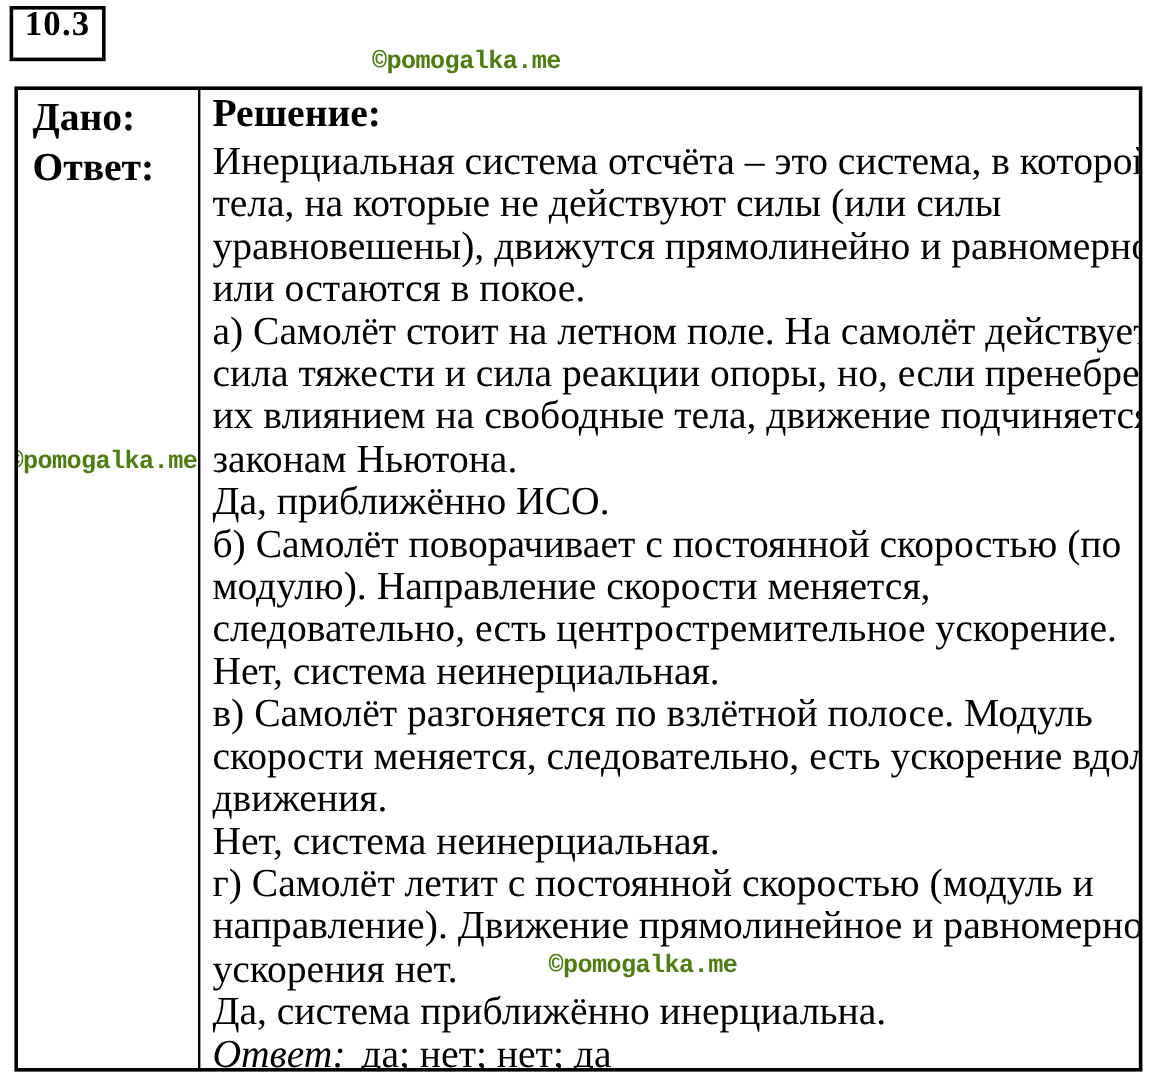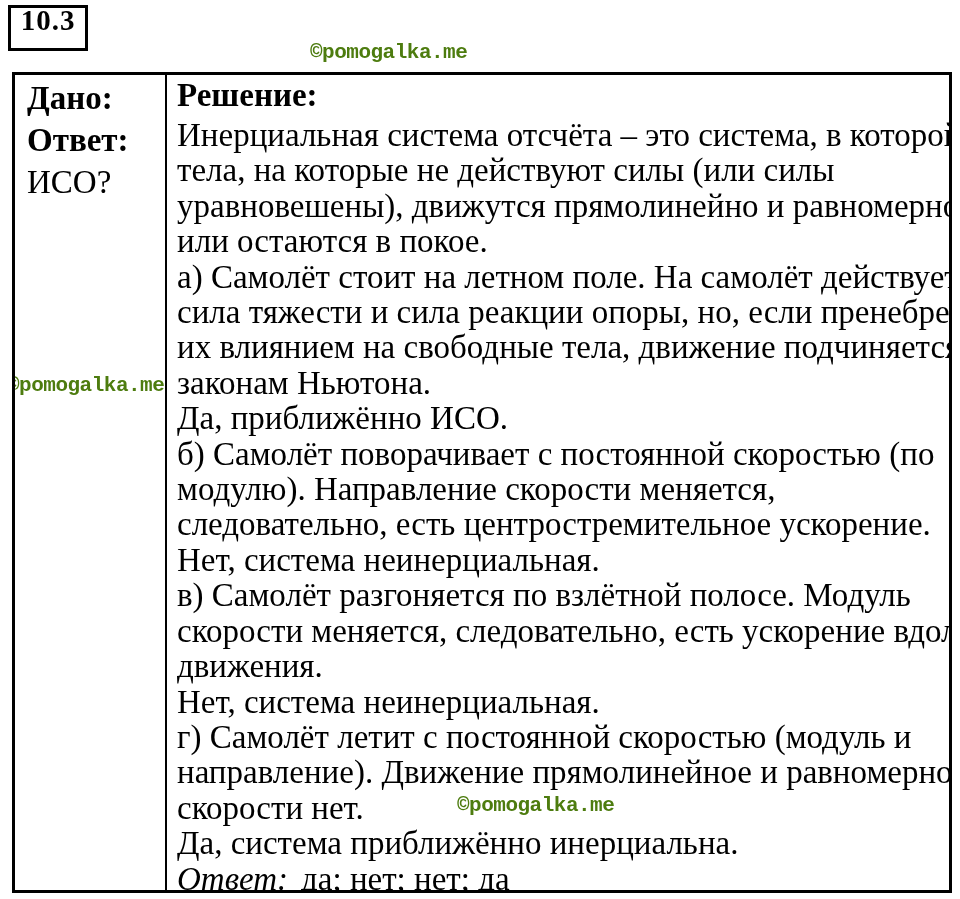--- a/index.html
+++ b/index.html
@@ -55,21 +55,20 @@
   <span>10.3</span>
 </div>
 
 <div class="wm wm-top">©pomogalka.me</div>
 
 <div class="solution-table">
 
   <div class="cell-left">
     <div class="bold">Дано:</div>
     <div class="bold">Ответ:</div>
-    <div>ИСО?</div>
     <div class="wm wm-left">©pomogalka.me</div>
   </div>
 
   <div class="cell-right">
     <div class="sol-heading">Решение:</div>
 
     <div>
         <div class="sol-line">Инерциальная система отсчёта – это система, в которой</div>
         <div class="sol-line">тела, на которые не действуют силы (или силы</div>
         <div class="sol-line">уравновешены), движутся прямолинейно и равномерно</div>
@@ -85,21 +84,21 @@
         <div class="sol-line">Нет, система неинерциальная.</div>
         <div class="sol-line">в) Самолёт разгоняется по взлётной полосе. Модуль</div>
         <div class="sol-line">скорости меняется, следовательно, есть ускорение вдоль</div>
         <div class="sol-line">движения.</div>
         <div class="sol-line">Нет, система неинерциальная.</div>
         <div class="sol-line">г) Самолёт летит с постоянной скоростью (модуль и</div>
         <div class="sol-line">направление). Движение прямолинейное и равномерное,</div>
       </div>
 
     <div class="sol-line wm-line">
-      <span>скорости нет.</span>
+      <span>ускорения нет.</span>
       <span class="wm wm-inline">©pomogalka.me</span>
     </div>
 
     <div class="sol-line">Да, система приближённо инерциальна.</div>
 
     <div class="sol-line">
       <span class="answer-label">Ответ:</span><span>да; нет; нет; да</span>
     </div>
   </div>
 

